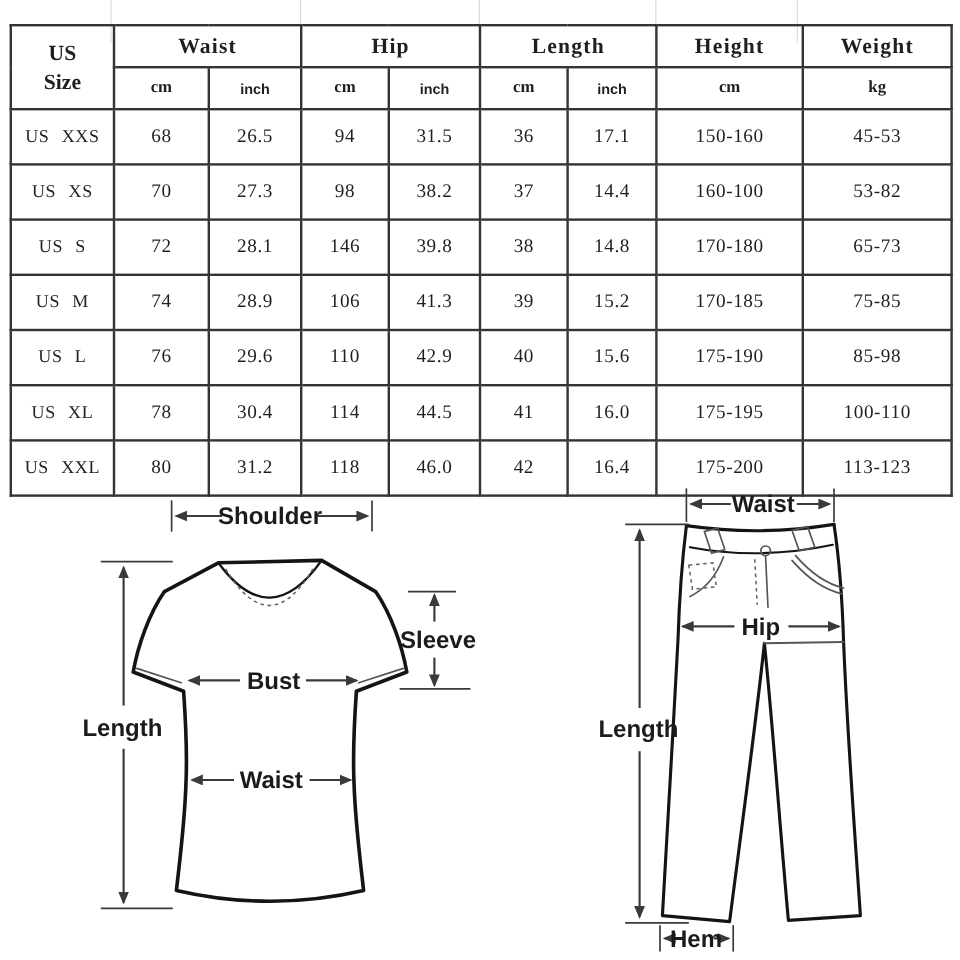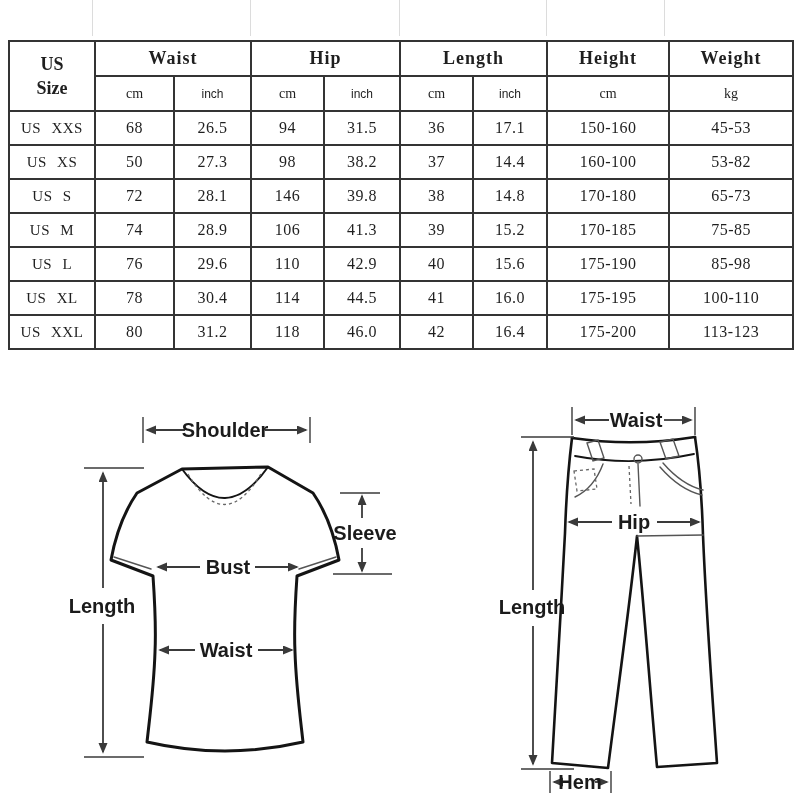--- a/index.html
+++ b/index.html
@@ -3,30 +3,30 @@
 <meta charset="utf-8">
 <style>
   html,body{margin:0;padding:0;background:#fff;}
   .page{position:relative;width:800px;height:800px;background:#ffffff;overflow:hidden;
         font-family:"Liberation Serif",serif;color:#1f1f1f;}
 
   
   .remnant{position:absolute;top:0;width:1px;height:36px;background:#dcdcdc;}
 
   
-  .size-table{position:absolute;left:8px;top:40px;width:784px;
+  .size-table{position:absolute;left:8px;top:20px;width:784px;
               border-collapse:collapse;table-layout:fixed;}
   .size-table th,.size-table td{
       border:2px solid #343434;text-align:center;vertical-align:middle;
       padding:0;overflow:hidden;}
   .size-table thead tr{height:35px;}
-  .size-table tbody tr{height:34px;margin-top:11px;}
+  .size-table tbody tr{height:46px;margin-top:11px;}
   .corner-cell{font-size:18px;font-weight:bold;line-height:1.35;white-space:pre-line;}
   .group-cell{font-size:18px;font-weight:bold;letter-spacing:1px;}
-  .unit-cell{font-size:14px;font-weight:normal;}
+  .unit-cell{font-size:14px;font-weight:bold;}
   .unit-inch{font-size:12px;font-family:"Liberation Sans",sans-serif;}
   .size-table tbody td{font-size:16px;letter-spacing:0.5px;}
   .size-table tbody td.size-cell{font-size:15px;word-spacing:6px;}
 
   
   .diagram{position:absolute;}
   #shirt-svg{left:40px;top:390px;}
   #pants-svg{left:490px;top:390px;}
   .outline{fill:none;stroke:#141414;stroke-width:3;stroke-linejoin:round;stroke-linecap:round;}
   .outline-p{fill:none;stroke:#141414;stroke-width:2.6;stroke-linejoin:round;stroke-linecap:round;}
@@ -88,21 +88,21 @@
           <td>26.5</td>
           <td>94</td>
           <td>31.5</td>
           <td>36</td>
           <td>17.1</td>
           <td>150-160</td>
           <td>45-53</td>
         </tr>
         <tr>
           <td class="size-cell">US XS</td>
-          <td>50</td>
+          <td>70</td>
           <td>27.3</td>
           <td>98</td>
           <td>38.2</td>
           <td>37</td>
           <td>14.4</td>
           <td>160-100</td>
           <td>53-82</td>
         </tr>
         <tr>
           <td class="size-cell">US S</td>

